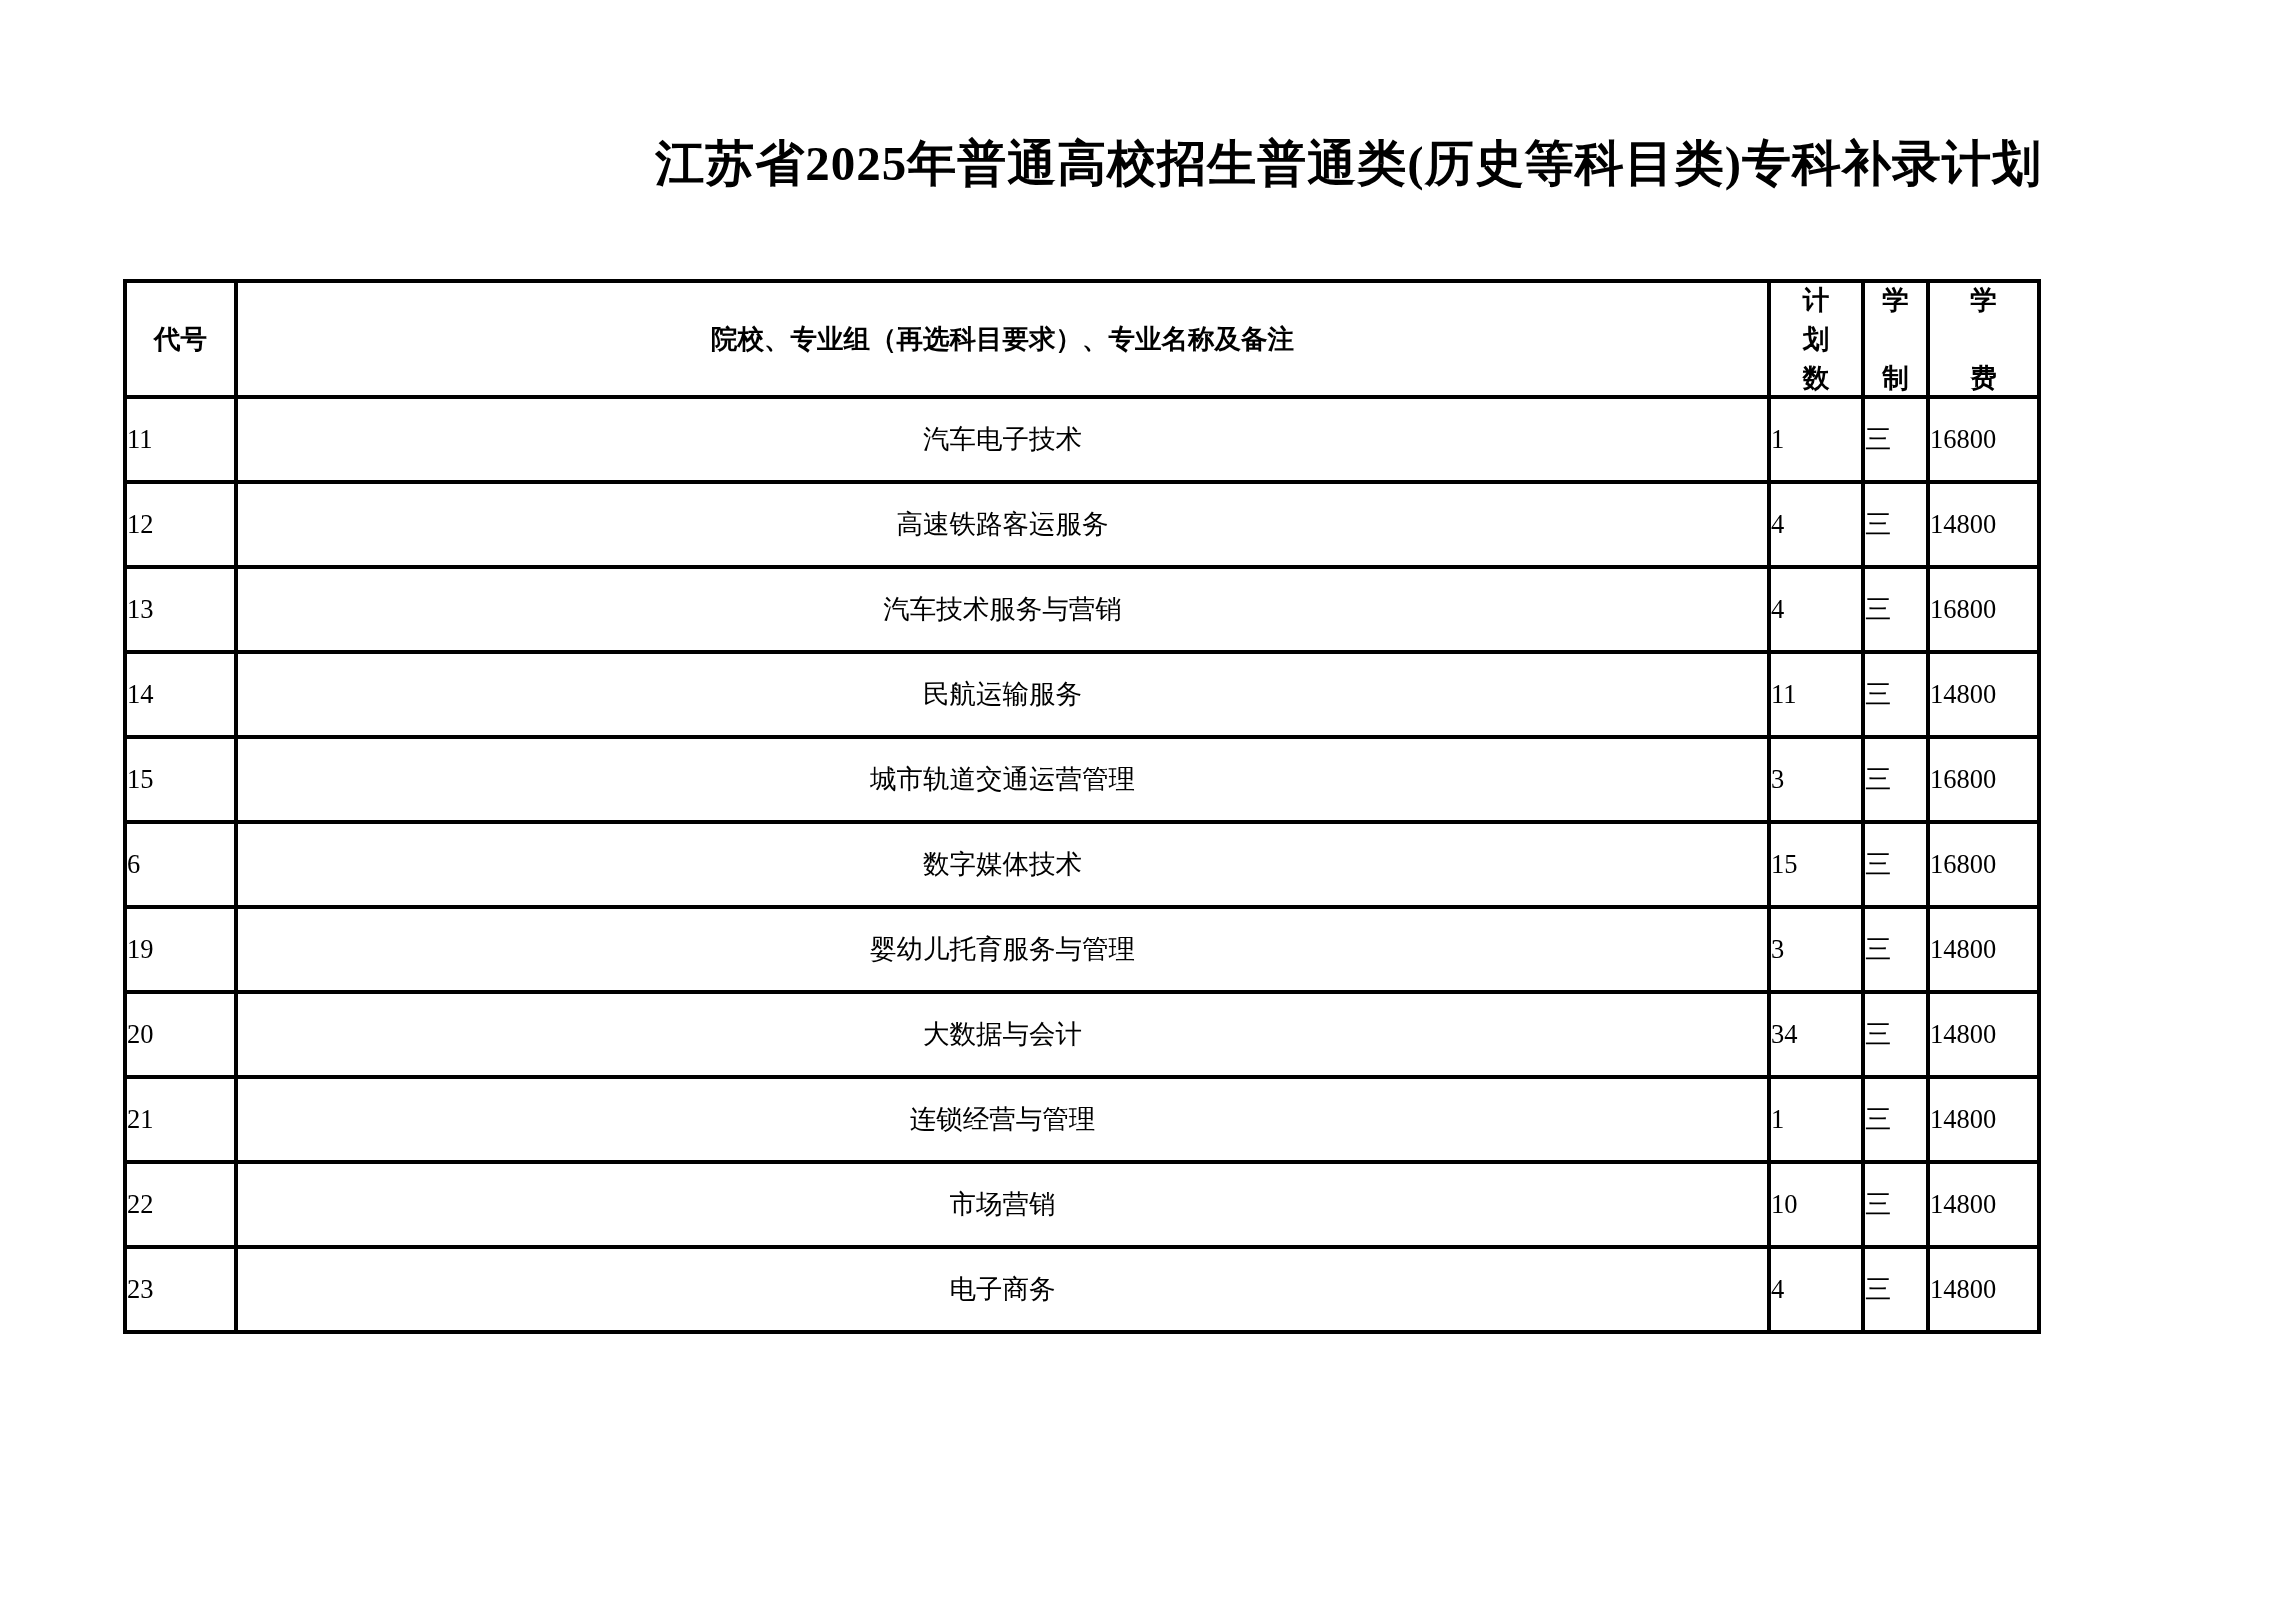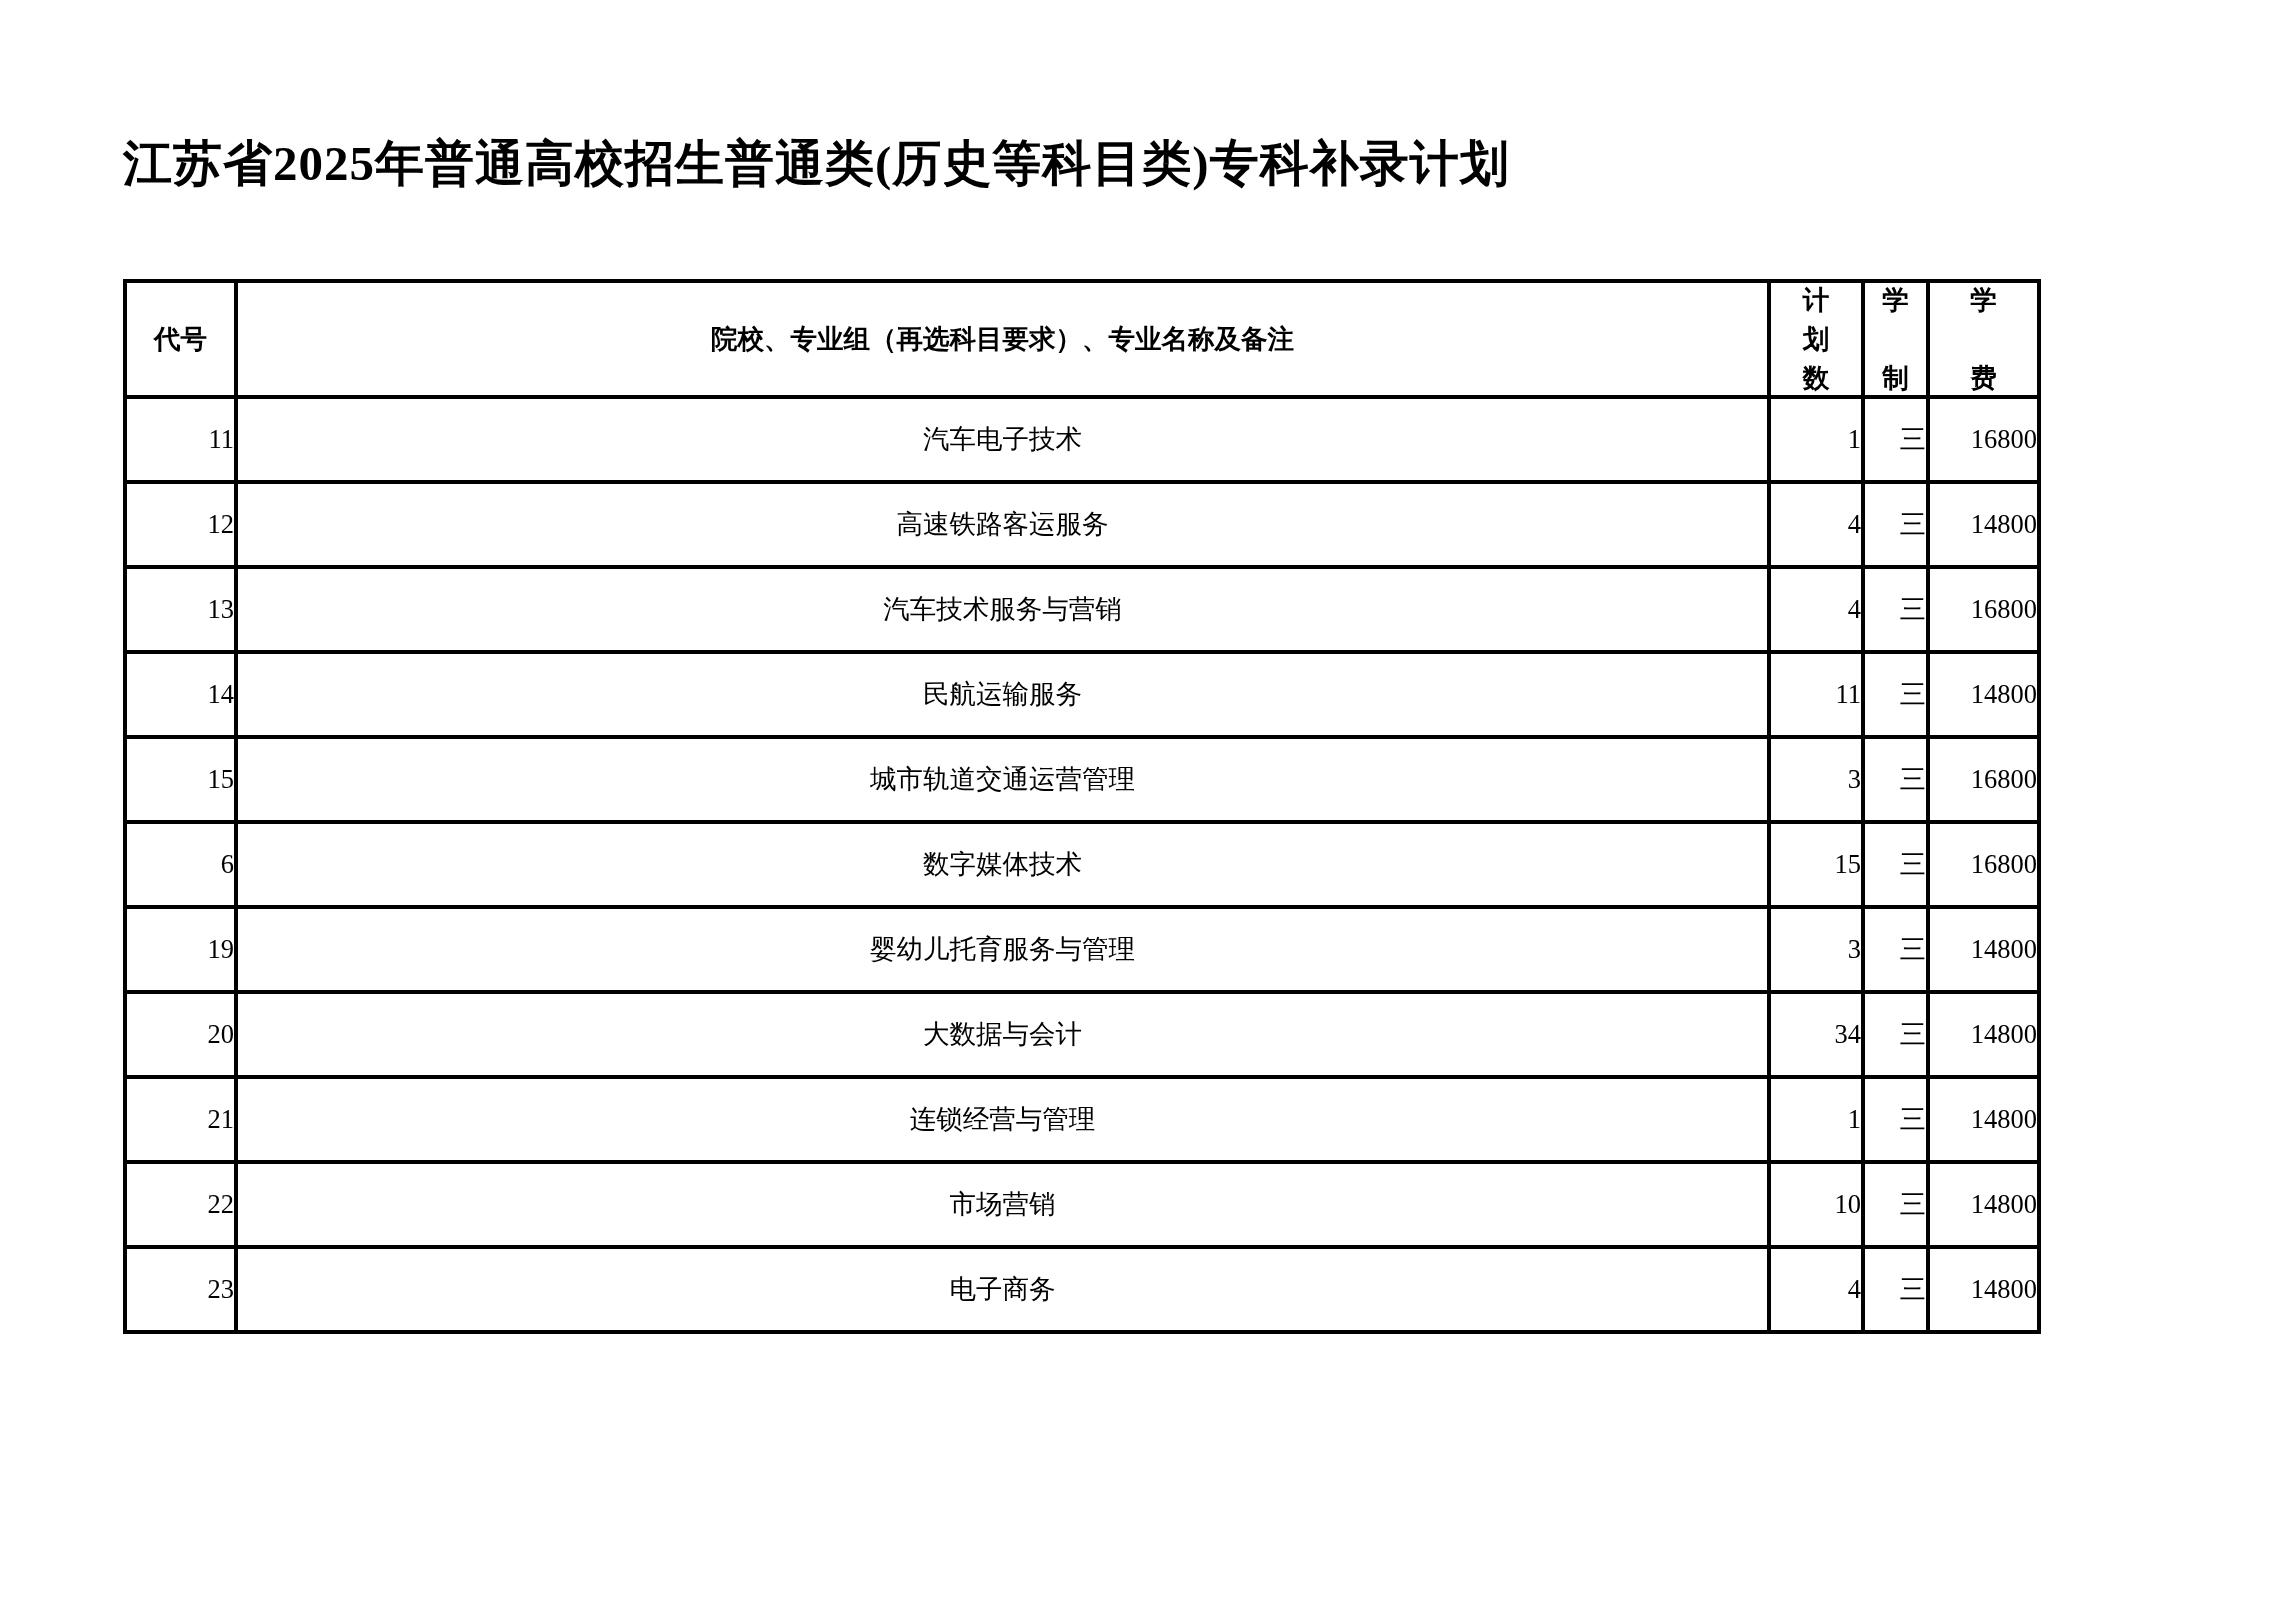--- a/index.html
+++ b/index.html
@@ -17,21 +17,21 @@
     position: absolute;
     left: 0; top: 0;
     width: 2295px; height: 1623px;
     background: #ffffff;
   }
   .title {
     position: absolute;
     left: 123px;
     top: 136px;
     width: 1919px;
-    text-align: left;
+    text-align: right;
     font-size: 49px;
     font-weight: bold;
     letter-spacing: 1px;
     line-height: 55px;
     white-space: nowrap;
   }
   table.plan {
     position: absolute;
     left: 123px;
     top: 279px;
@@ -50,21 +50,21 @@
     font-size: 26.5px;
     line-height: 1;
     overflow: hidden;
   }
   tr.head  { height: 116px; }
   tr.data  { height: 85px; }
   table.plan th {
     font-weight: bold;
     text-align: center;
   }
-  td.center { text-align: right; }
+  td.center { text-align: left; }
   td.major  { text-align: center; padding-left: 9.8px; }
   .vstack {
     display: flex;
     flex-direction: column;
     justify-content: space-between;
     align-items: center;
     height: 104px;
     margin: 0 auto;
   }
   .vstack span { display: block; }

